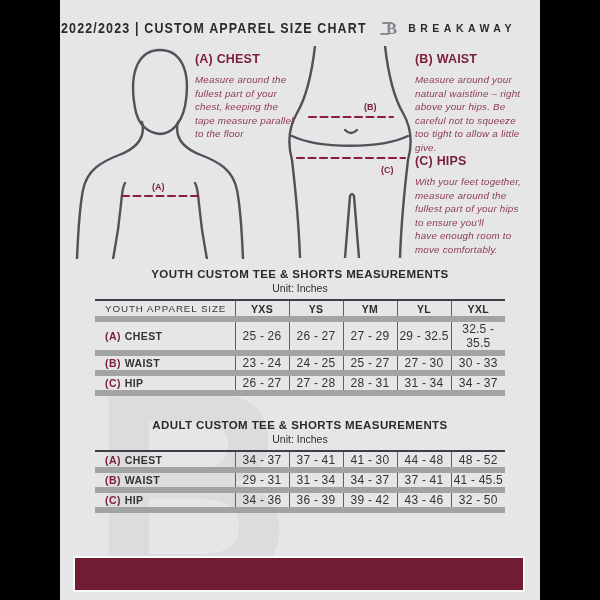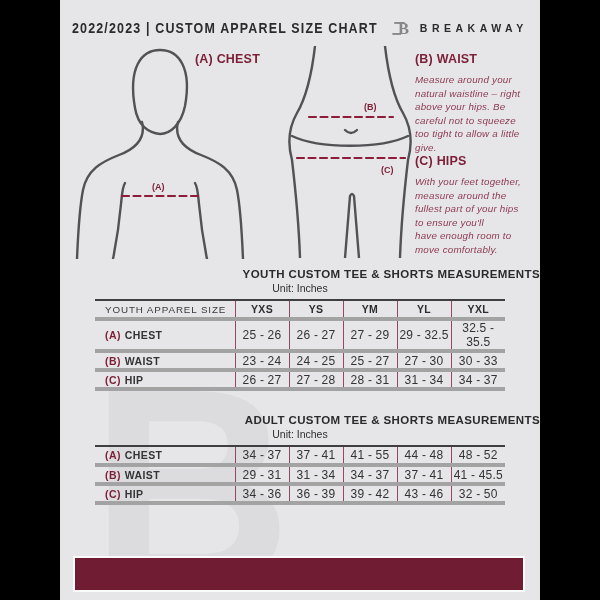--- a/index.html
+++ b/index.html
@@ -2,41 +2,41 @@
 <html><head>
 <meta charset="utf-8">
 <style>
   * { margin:0; padding:0; box-sizing:border-box; }
   html,body { width:600px; height:600px; background:#000; font-family:"Liberation Sans", sans-serif; }
   .doc {
     position:relative; width:480px; height:600px; margin:0 auto;
     background:#e6e6e8; overflow:hidden; color:#2d2d2f;
   }
   
-  .hdr { display:flex; justify-content:center; align-items:center; padding:17px 24px 0 24px; }
+  .hdr { display:flex; justify-content:flex-end; align-items:center; padding:17px 24px 0 24px; }
   .hdr-title { font-size:13px; font-weight:800; letter-spacing:1.2px; color:#2b2b2d; transform:scale(0.96,1.1); transform-origin:left center; white-space:nowrap; }
   .brand { display:flex; align-items:center; gap:7px; }
   .brand-name { font-size:10.5px; font-weight:800; letter-spacing:4.5px; color:#2b2b2d; }
   .logo { width:22px; height:22px; }
   
   .guide { position:relative; height:215px; margin-top:5px; }
   .fig { position:absolute; }
   .fig path { fill:none; stroke:#515156; stroke-width:2.4; stroke-linecap:round; }
   .fig path.dash { stroke:#8c1c39; stroke-width:2.2; stroke-dasharray:7 4.5; }
   .fig text { font-family:"Liberation Sans",sans-serif; font-size:9px; font-weight:bold; fill:#7b1e36; }
   .gtext { position:absolute; width:112px; z-index:2; }
   .gtext h3 { font-size:12.5px; font-weight:800; color:#7b1e36; letter-spacing:0.2px; margin-bottom:7px; }
   .gtext p { font-size:9.8px; font-style:italic; color:#8d3a52; line-height:1.38; letter-spacing:0.2px; white-space:pre-line; }
   
-  .sec-title { text-align:right; font-size:11.5px; font-weight:800; letter-spacing:0.4px; color:#2a2a2c; position:relative; z-index:1; }
+  .sec-title { text-align:center; font-size:11.5px; font-weight:800; letter-spacing:0.4px; color:#2a2a2c; position:relative; z-index:1; }
   .sec-unit { text-align:center; font-size:10.5px; color:#2e2e30; margin-top:2px; position:relative; z-index:1; }
   
   table { width:410px; margin:5px auto 0 auto; border-collapse:collapse; table-layout:fixed; position:relative; z-index:1; border-top:2.5px solid #3f3e42; }
   col.c0 { width:140px; } col.cv { width:54px; }
-  th, td { height:19px; border-bottom:4px solid #a3a3a3; text-align:center; vertical-align:middle; }
+  th, td { height:19px; border-bottom:6px solid #a3a3a3; text-align:center; vertical-align:middle; }
   th + th, td + td { border-left:1.5px solid #91475e; }
   th.size { font-size:10.5px; font-weight:800; color:#2d2d2f; letter-spacing:0.3px; }
   th.lead, td.lead { text-align:left; padding-left:10px; }
   th.lead { font-size:9.8px; font-weight:normal; letter-spacing:0.9px; color:#39393b; }
   td.lead { font-size:10.5px; letter-spacing:0.4px; color:#333336; font-weight:600; }
   td.lead .pfx { color:#7b1e36; font-weight:800; margin-right:4px; }
   td.val { font-size:12px; color:#333336; font-weight:400; letter-spacing:0.2px; }
   .gap-youth { margin-top:9px; }
   .gap-adult { margin-top:23px; }
   
@@ -80,20 +80,21 @@
       <path d="M 7 90 C 34 103 96 103 123 90" stroke-width="2"></path>
       <path d="M 60 212 C 62 186 64 162 65 150 Q 67 146 69 150 C 70 162 72 186 74 212" stroke-width="2"></path>
       <path class="dash" d="M 24 71 L 108 71"></path>
       <path class="dash" d="M 12 112 L 120 112"></path>
       <text x="79" y="64">(B)</text>
       <text x="96" y="127">(C)</text>
     </svg>
 
     <div class="gtext" style="left:135px; top:8px; width:105px;">
       <h3>(A) CHEST</h3>
+      <p>Measure around the fullest part of your chest, keeping the tape measure parallel to the floor</p>
     </div>
 
     <div class="gtext" style="left:355px; top:8px;">
       <h3>(B) WAIST</h3>
       <p>Measure around your natural waistline – right above your hips. Be careful not to squeeze too tight to allow a little give.</p>
     </div>
 
     <div class="gtext" style="left:355px; top:110px;">
       <h3>(C) HIPS</h3>
       <p>With your feet together, measure around the fullest part of your hips to ensure you'll
@@ -159,21 +160,21 @@
         <col class="cv">
         <col class="cv">
         <col class="cv">
         <col class="cv">
       </colgroup>
     <tbody>
     <tr>
       <td class="lead"><span class="pfx">(A)</span><span>CHEST</span></td>
       <td class="val">34 - 37</td>
       <td class="val">37 - 41</td>
-      <td class="val">41 - 55</td>
+      <td class="val">41 - 30</td>
       <td class="val">44 - 48</td>
       <td class="val">48 - 52</td>
     </tr>
     <tr>
       <td class="lead"><span class="pfx">(B)</span><span>WAIST</span></td>
       <td class="val">29 - 31</td>
       <td class="val">31 - 34</td>
       <td class="val">34 - 37</td>
       <td class="val">37 - 41</td>
       <td class="val">41 - 45.5</td>

